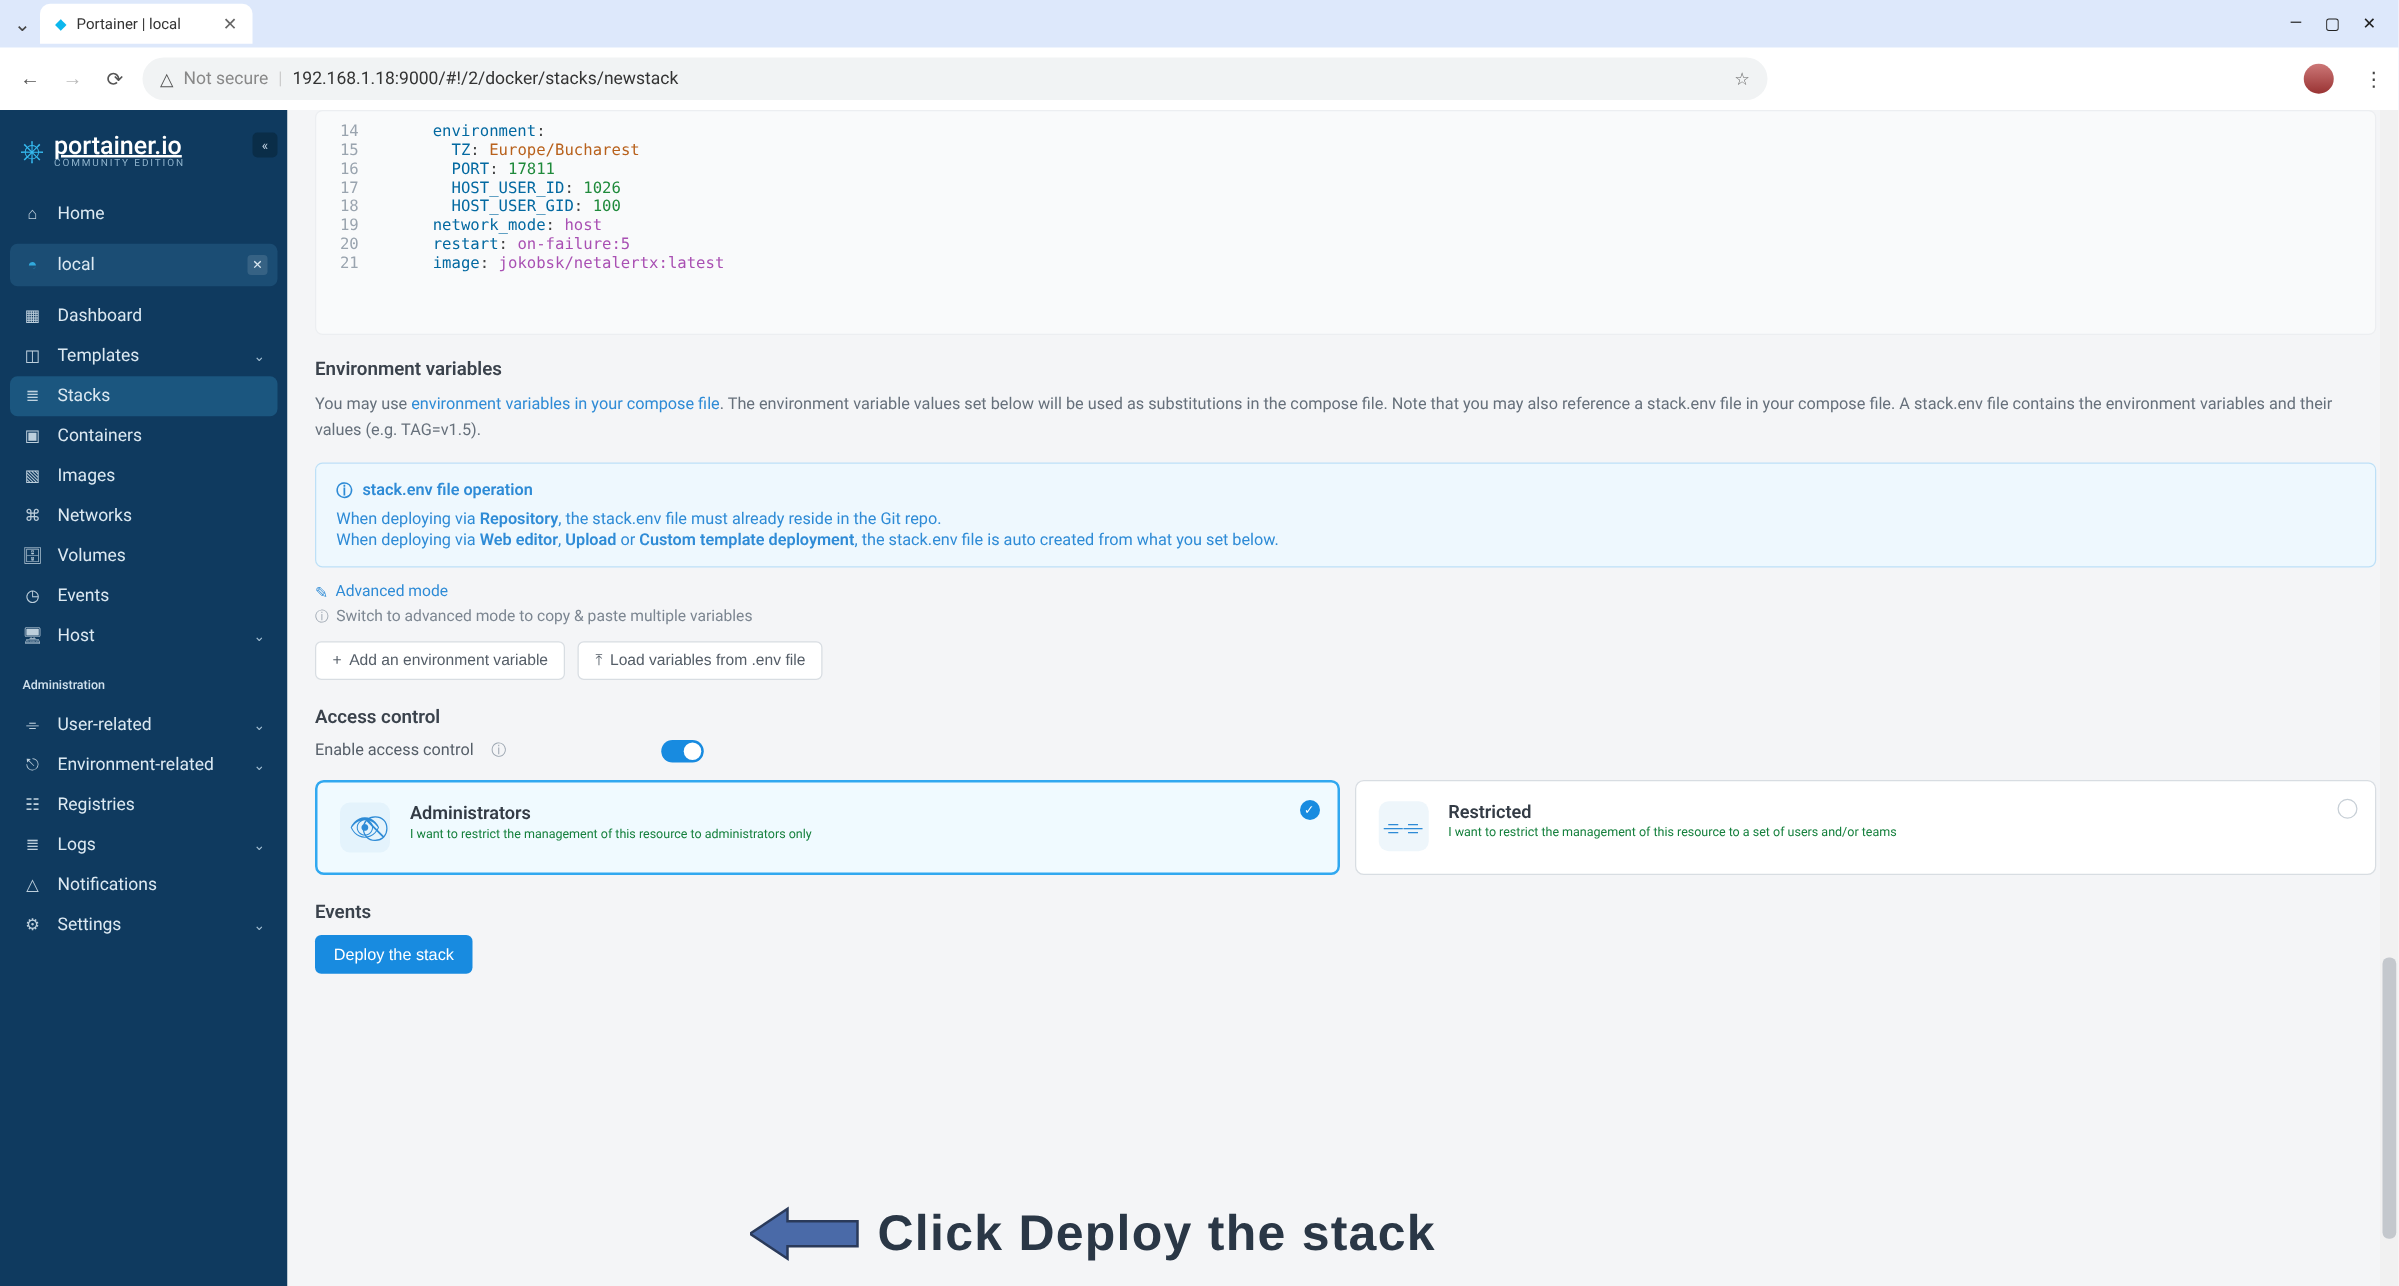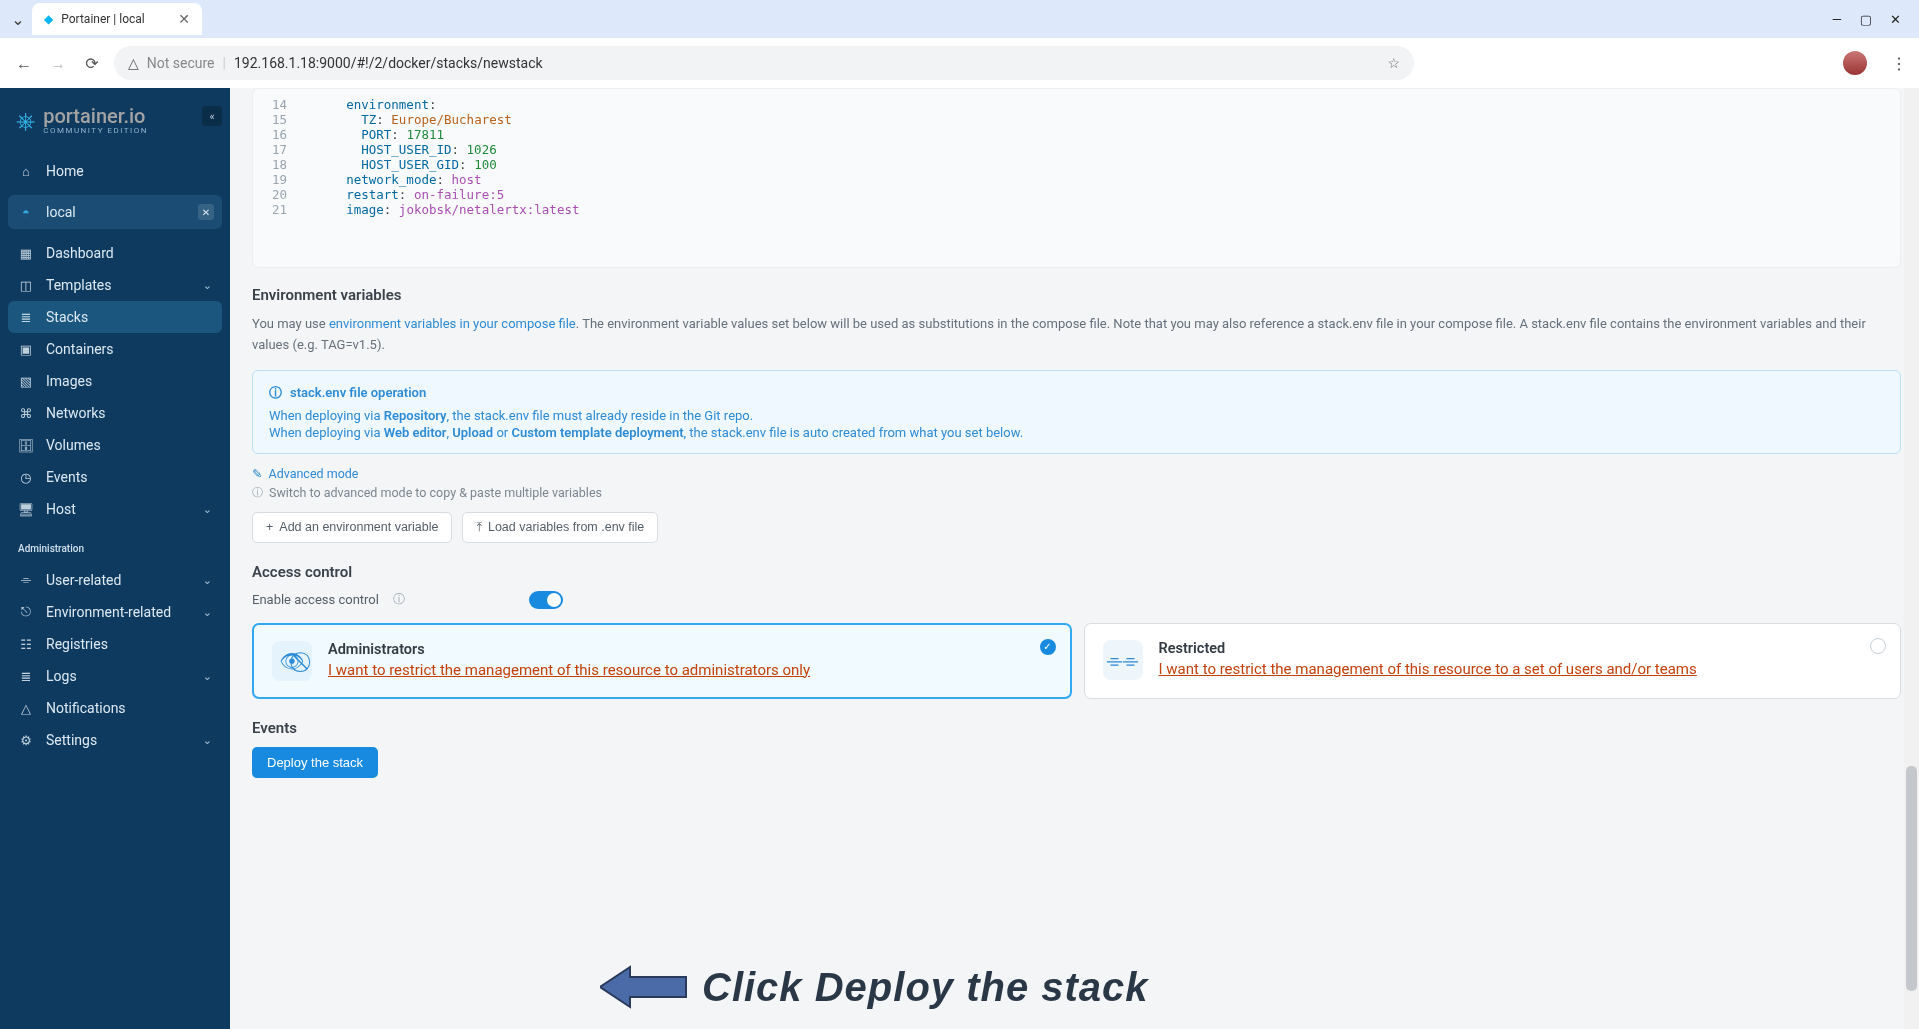--- a/index.html
+++ b/index.html
@@ -18,21 +18,21 @@
 .url-text { color: #333; }
 .url-prefix { color: #888; }
 .star-icon { margin-left: auto; color: #666; }
 .avatar { width: 24px; height: 24px; border-radius: 50%; background: linear-gradient(#c77,#933); margin-left: auto; }
 .menu-dots { color: #444; cursor: pointer; margin-left: 14px; }
 
 
 .app { display: flex; height: calc(100vh - 88px); }
 .sidebar { width: 230px; background: #0f3a5f; color: #e6eef4; display: flex; flex-direction: column; padding: 12px 8px; gap: 4px; font-size: 14px; overflow: hidden; }
 .logo-row { display: flex; align-items: center; gap: 8px; padding: 6px 8px 16px 8px; position: relative; }
-.logo-text { font-size: 20px; font-weight: 500; color: #a3a3a3; line-height: 1; }
+.logo-text { font-size: 20px; font-weight: 500; color: #ffffff; line-height: 1; text-decoration: underline; }
 .logo-sub { font-size: 8px; letter-spacing: 1.5px; color: #8fb3cc; }
 .collapse-btn { position: absolute; right: 0; top: 6px; background: #0a2d48; border-radius: 4px; width: 20px; height: 20px; display: flex; align-items: center; justify-content: center; font-size: 11px; color: #bcd; cursor: pointer; }
 .side-item { display: flex; align-items: center; gap: 12px; padding: 8px 10px; border-radius: 6px; cursor: pointer; color: #dce9f2; }
 .side-item.env { background: #1b4d74; position: relative; padding: 9px 10px; margin: 4px 0; }
 .side-item.env .env-close { position: absolute; right: 8px; background: rgba(255,255,255,0.12); border-radius: 3px; width: 16px; height: 16px; display: flex; align-items: center; justify-content: center; font-size: 10px; }
 .side-item.active { background: #1b567f; }
 .side-item .chev { margin-left: auto; font-size: 11px; color: #a8c3d6; }
 .side-section { font-size: 10px; color: #cfe0ec; padding: 14px 10px 6px 10px; font-weight: 500; }
 .side-icon { width: 16px; display: inline-flex; justify-content: center; opacity: .85; font-size: 13px; }
 
@@ -72,30 +72,30 @@
 .toggle { width: 34px; height: 18px; background: #188be0; border-radius: 10px; position: relative; margin-left: 110px; }
 .toggle::after { content: ''; position: absolute; right: 2px; top: 2px; width: 14px; height: 14px; background: #fff; border-radius: 50%; }
 
 .card-row { display: flex; gap: 12px; margin-bottom: 20px; }
 .card { flex: 1; border: 1px solid #d8dde2; border-radius: 7px; padding: 16px 18px; display: flex; gap: 16px; position: relative; background: #fff; }
 .card.selected { border: 2px solid #31a8f0; background: #f0faff; }
 .card-icon { width: 40px; height: 40px; border-radius: 8px; background: #e4f3fc; display: flex; align-items: center; justify-content: center; color: #2e8bd6; font-size: 20px; }
 .card.plain .card-icon { background: #eef6fb; }
 .card-body { flex: 1; }
 .card-title { font-weight: 600; color: #333b45; font-size: 14.5px; margin-bottom: 3px; }
-.card-desc { font-size: 15px; color: #c2410c; text-decoration: underline; }
+.card-desc { font-size: 10px; color: #15803d; }
 .card-check { position: absolute; right: 14px; top: 14px; width: 16px; height: 16px; border-radius: 50%; }
 .card.selected .card-check { background: #188be0; color: #fff; font-size: 10px; display: flex; align-items: center; justify-content: center; }
 .card.plain .card-check { border: 1.5px solid #c7cfd6; }
 
 
 .deploy-btn { background: #188be0; color: #ffffff; border: none; padding: 8px 15px; font-size: 13px; border-radius: 5px; cursor: pointer; }
 
 
-.annotation { position: absolute; left: 370px; bottom: 18px; display: flex; align-items: center; gap: 12px; pointer-events: none; font-style: italic; }
+.annotation { position: absolute; left: 370px; bottom: 18px; display: flex; align-items: center; gap: 12px; pointer-events: none; }
 .arrow-shape { width: 90px; height: 48px; }
 .anno-text { font-family: Impact, "Arial Black", sans-serif; font-size: 40px; font-weight: 800; letter-spacing: 1px; color: #2a3746; white-space: nowrap; }
 
 .vscroll { position: absolute; right: 0; top: 0; width: 15px; height: 100%; background: #f1f1f1; }
 .vthumb { position: absolute; right: 2px; width: 11px; background: #c4c8cd; border-radius: 5px; top: 72%; height: 24%; }
 </style>
 </head>
 <body>
 
 <div class="browser-chrome">

